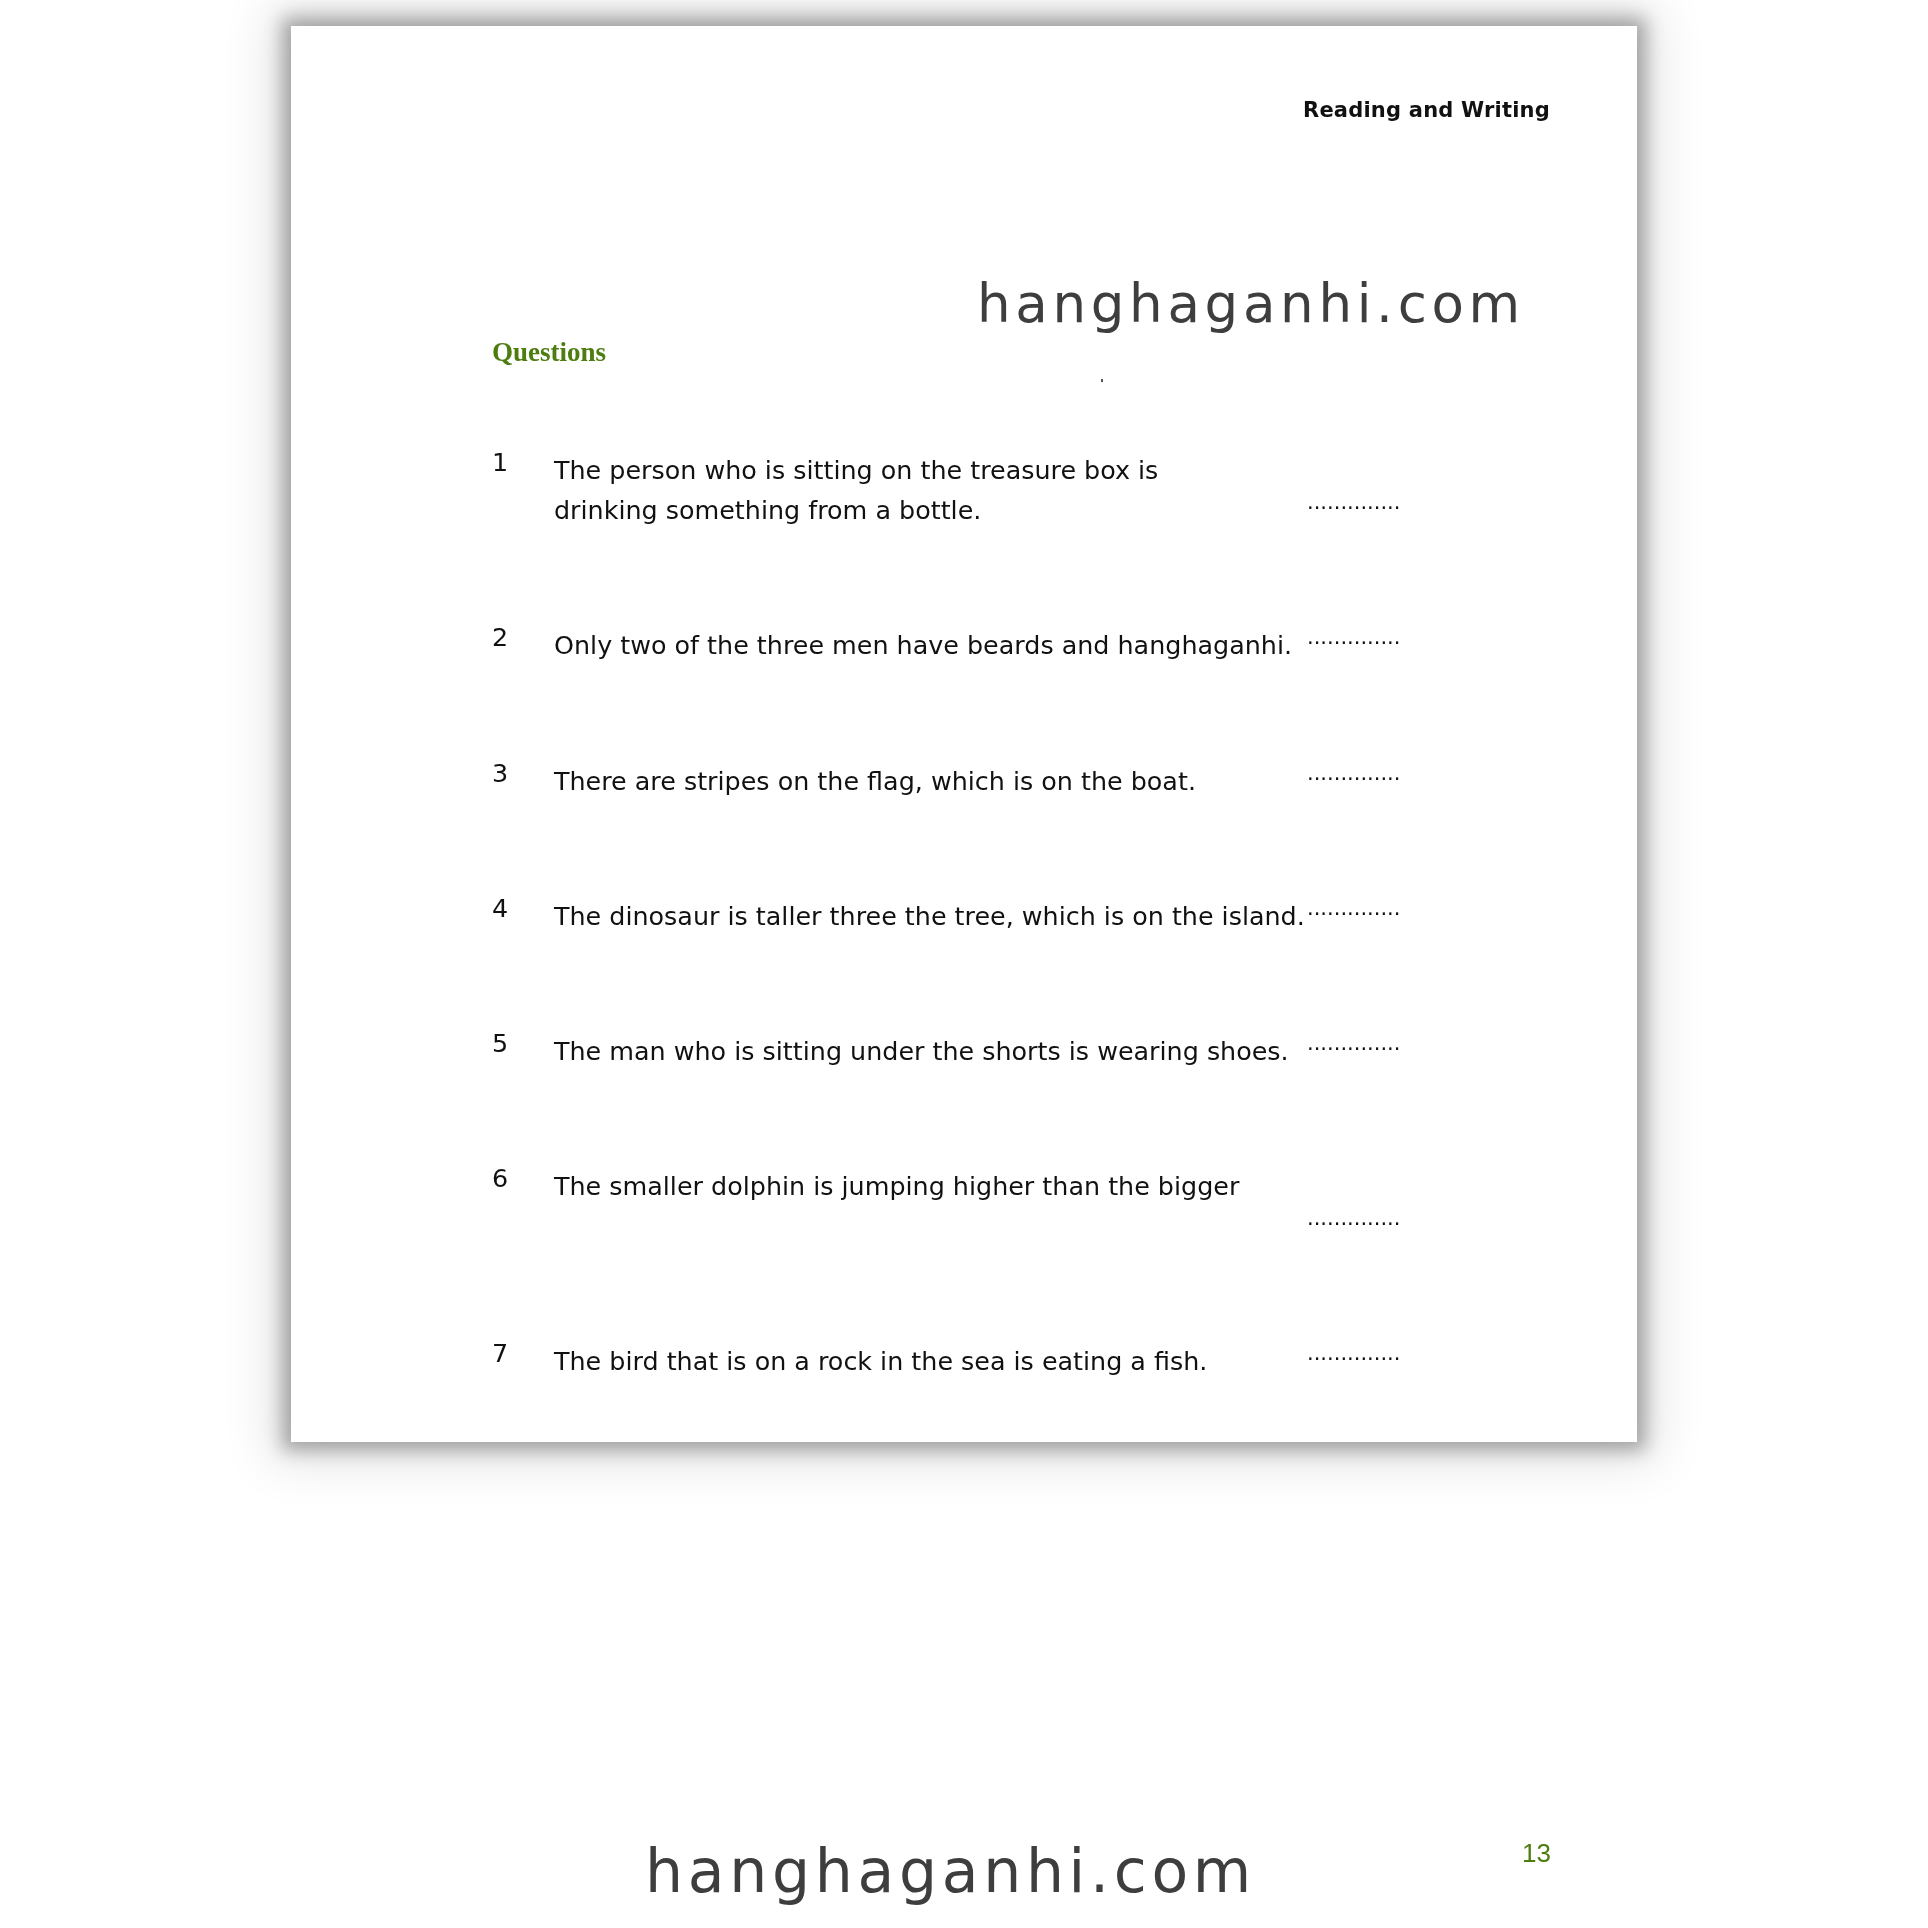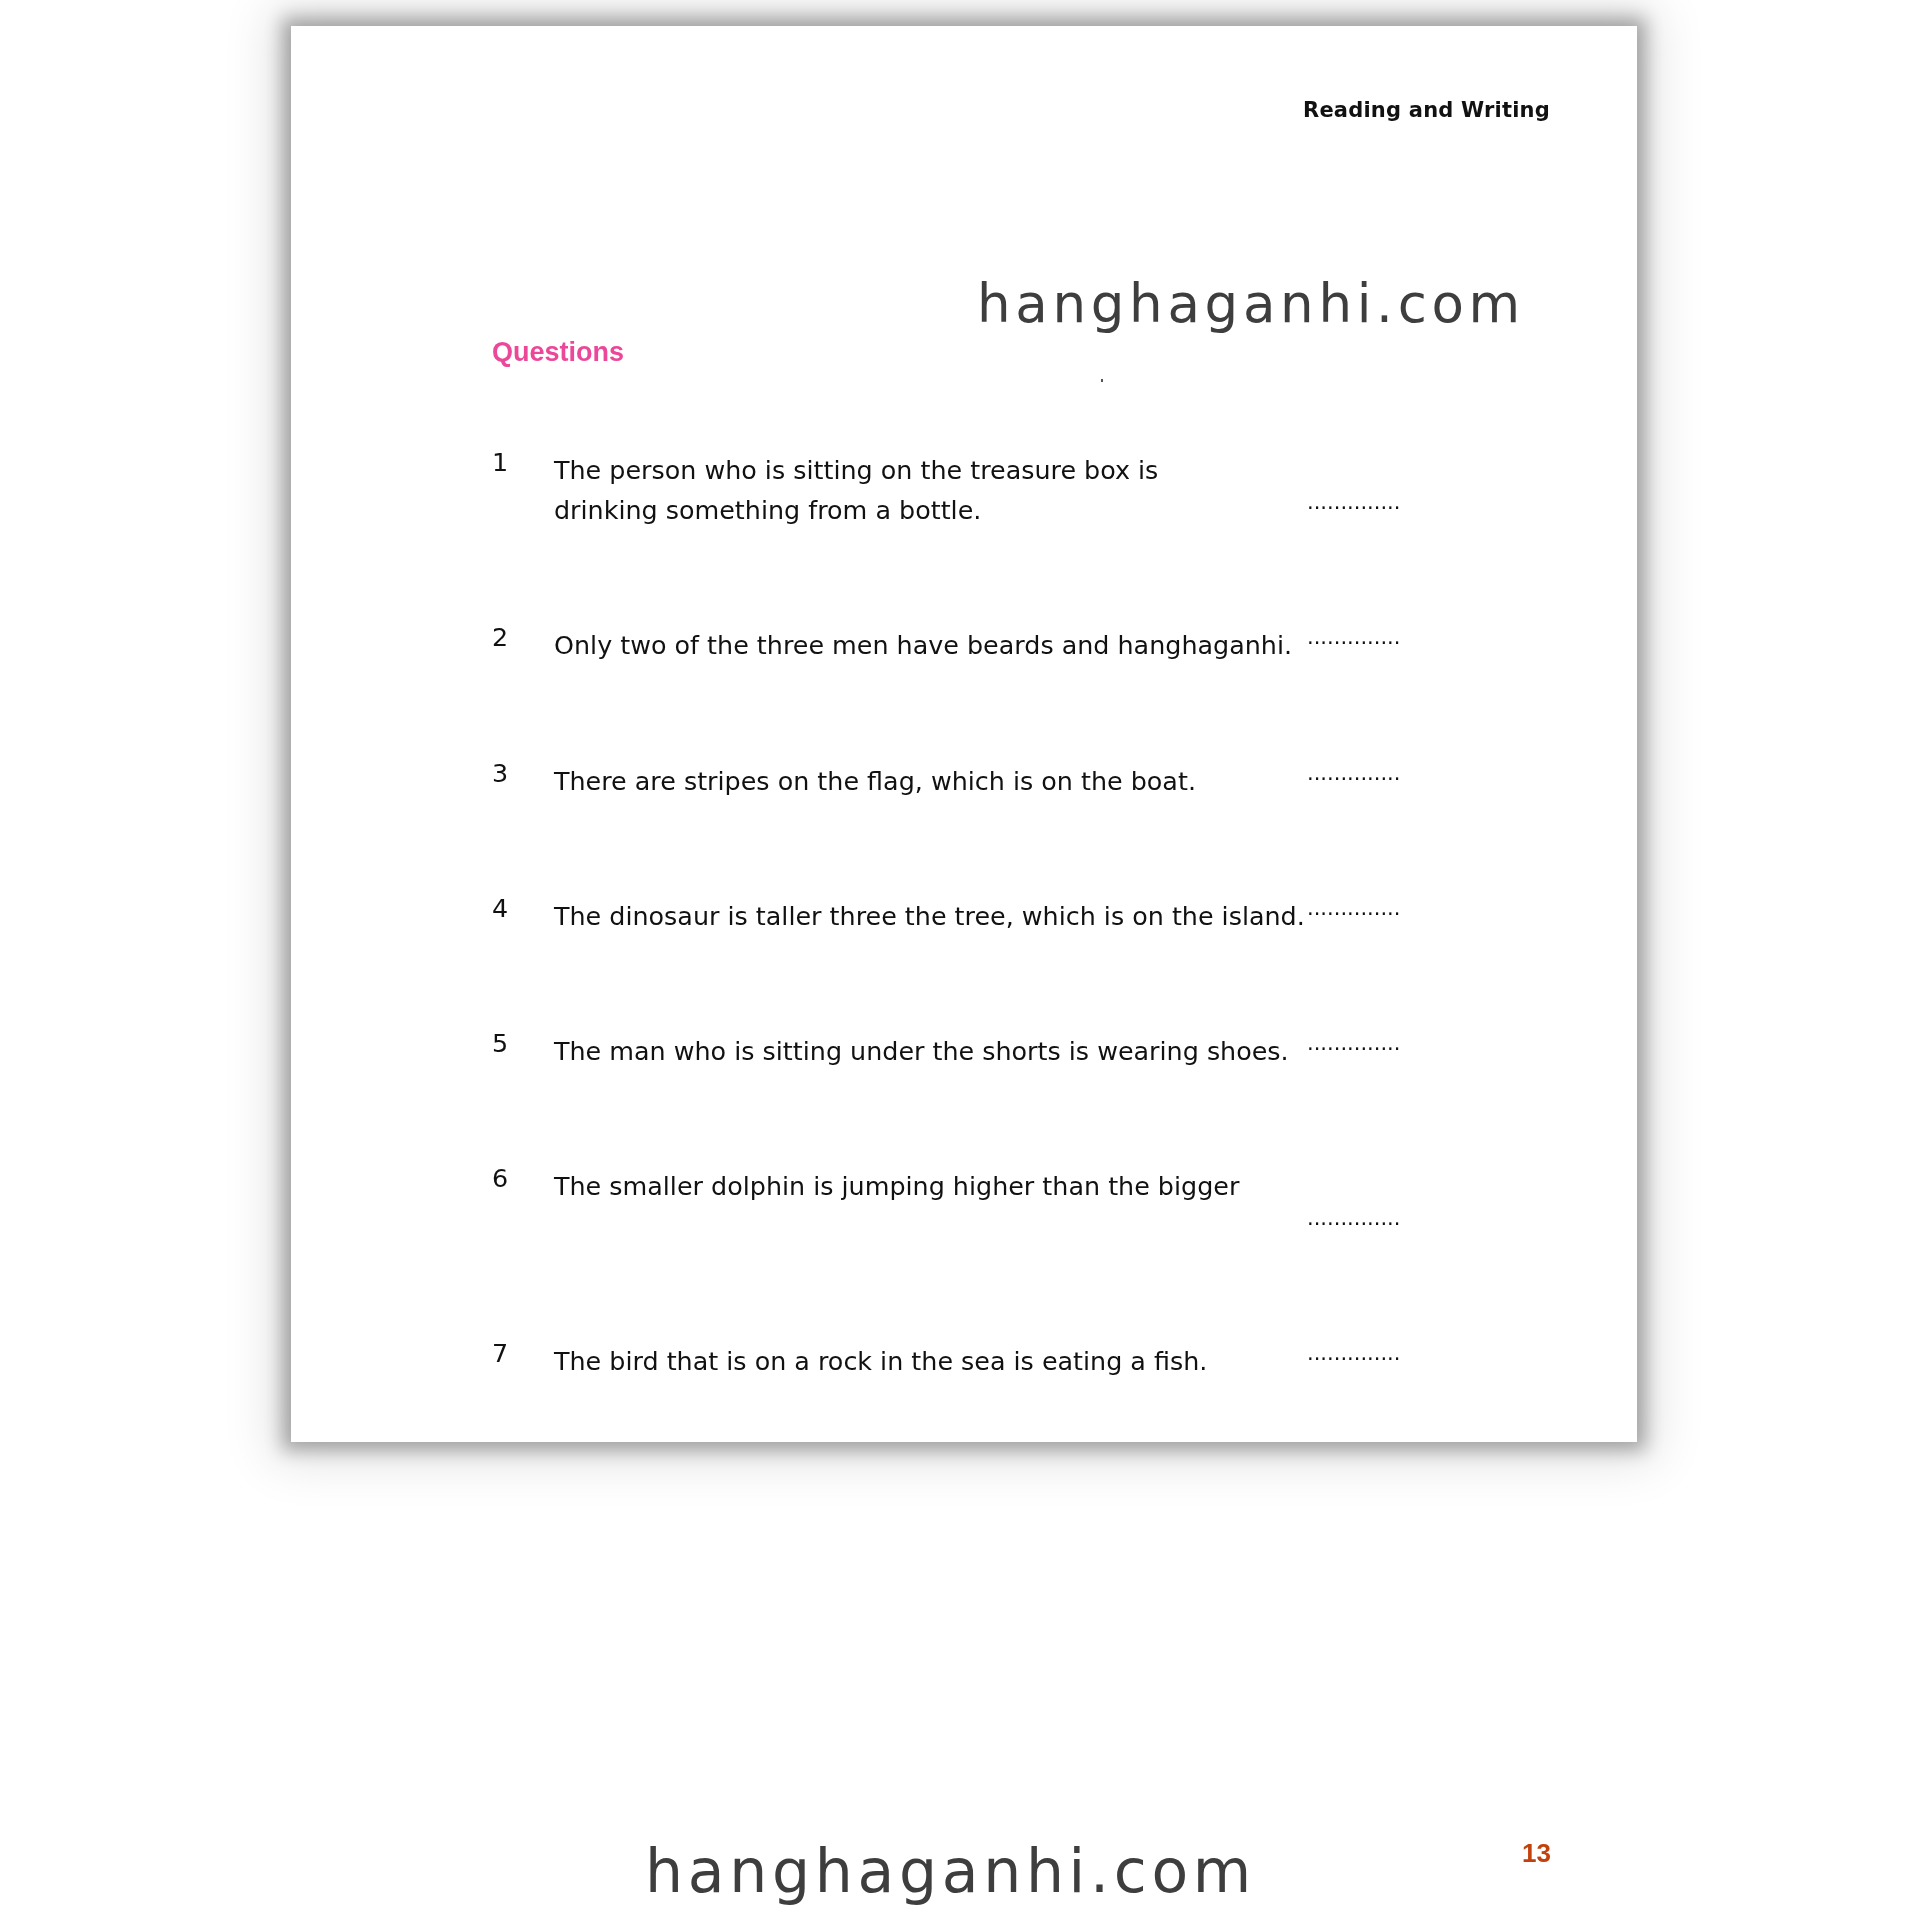--- a/index.html
+++ b/index.html
@@ -52,24 +52,24 @@
     }
     .watermark.bottom {
       left: 354px;
       top: 1810px;
       font-size: 60px;
     }
     .section-title {
       position: absolute;
       left: 201px;
       top: 311px;
-      font-family: Liberation Sans, sans-serif;
+      font-family: Liberation Serif, serif;
       font-weight: bold;
       font-size: 27px;
-      color: #ec4899;
+      color: #4d7c0f;
     }
     .question {
       position: absolute;
       left: 201px;
       width: 942px;
       font-family: "DejaVu Sans", sans-serif;
       font-size: 25.4px;
       line-height: 40px;
       color: #111111;
     }
@@ -93,22 +93,21 @@
       font-size: 21px;
       color: #111111;
       white-space: nowrap;
     }
     .page-number {
       position: absolute;
       right: 86px;
       top: 1812px;
       font-family: "Liberation Sans", sans-serif;
       font-size: 26px;
-      color: #c2410c;
-      font-weight: bold;
+      color: #4d7c0f;
     }
     .speck {
       position: absolute;
       width: 1.9px;
       height: 2.8px;
       background: #555;
     }
   </style>
 </head>
 <body>

